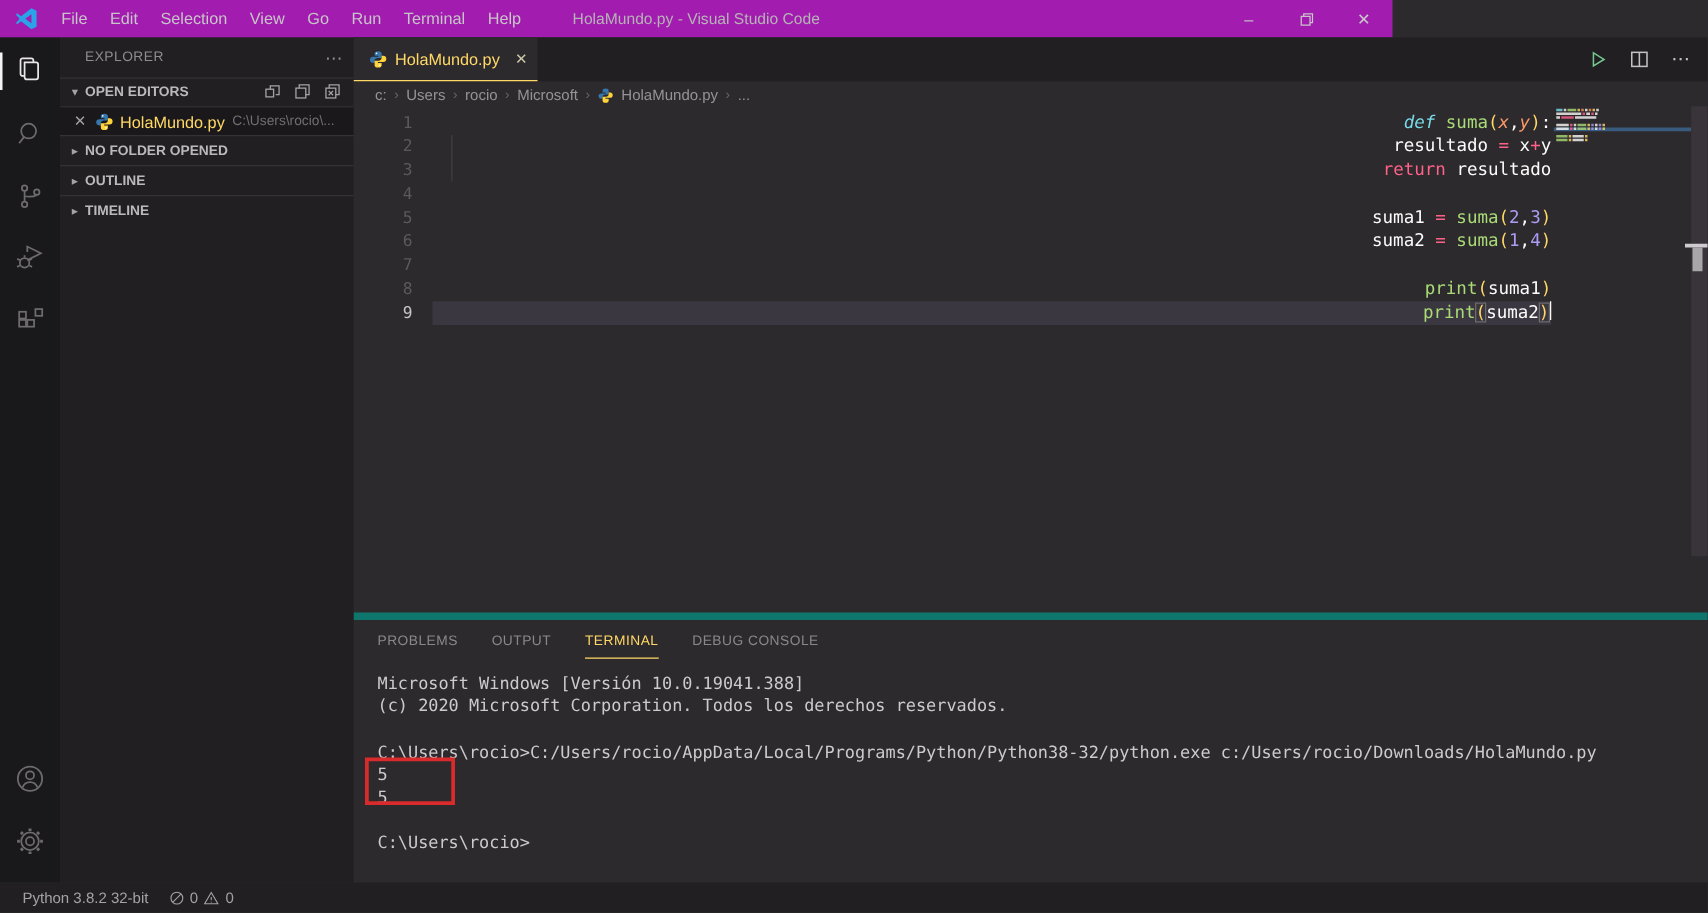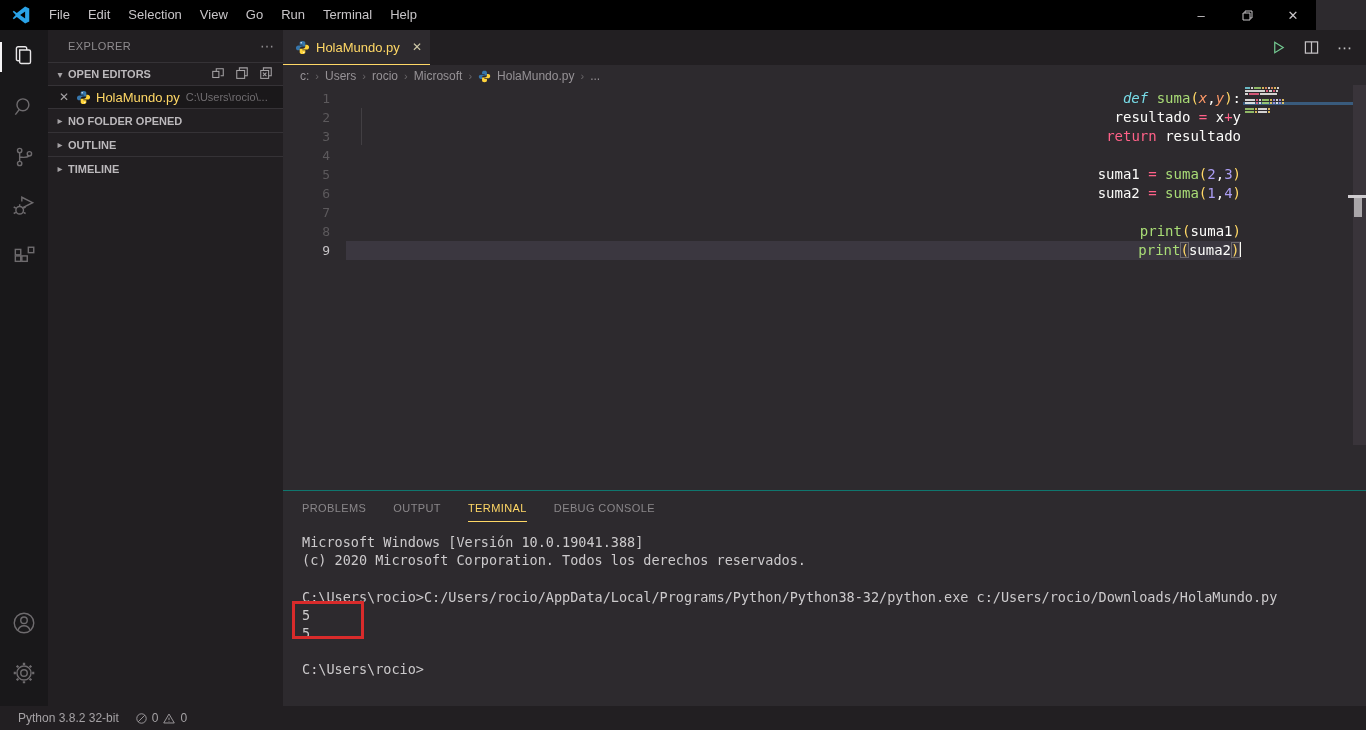--- a/index.html
+++ b/index.html
@@ -1,21 +1,21 @@
 <!DOCTYPE html>
 <html><head>
 <meta charset="utf-8">
 <style>
   *{margin:0;padding:0;box-sizing:border-box;}
   html,body{width:1366px;height:730px;overflow:hidden;background:#2D2A2E;
     font-family:"Liberation Sans",sans-serif;-webkit-font-smoothing:antialiased;}
   svg{display:block;}
 
   
-  .titlebar{position:absolute;left:0;top:0;width:1316px;height:30px;background:#000000;
+  .titlebar{position:absolute;left:0;top:0;width:1114px;height:30px;background:#a21caf;
     display:flex;align-items:center;color:#C8C5C8;font-size:13px;}
   .logo{margin:0 10px 0 12px;}
   .menu-item{padding:0 9px;line-height:30px;cursor:default;}
   .window-title{position:absolute;left:0;right:0;text-align:center;font-size:12.5px;color:#B6B3B6;pointer-events:none;}
   .win-controls{position:absolute;right:0;top:0;height:30px;display:flex;}
   .win-btn{width:46px;height:30px;display:flex;align-items:center;justify-content:center;color:#C8C5C8;font-size:13px;}
 
   
   .activitybar{position:absolute;left:0;top:30px;width:48px;height:676px;background:#19181A;
     display:flex;flex-direction:column;}
@@ -79,21 +79,21 @@
   .mms{display:inline-block;height:2px;opacity:.8;margin-right:1px;}
   .mms.c-def{background:#78DCE8;}.mms.c-param{background:#FC9867;}.mms.c-kw{background:#FF6188;}
   .mms.c-fn{background:#A9DC76;}.mms.c-num{background:#AB9DF2;}.mms.c-paren{background:#FFD866;}
   .mms.c-txt{background:#FCFCFA;}
   .mm-activebar{position:absolute;left:960px;top:72px;width:110px;height:3px;background:#395B7D;}
   .scrollbar-track{position:absolute;left:1070px;top:55px;width:13px;height:360px;background:#39343A;}
   .scroll-thumb-h{position:absolute;left:1065px;top:165px;width:18px;height:3px;background:#CFCCCF;}
   .scroll-thumb-v{position:absolute;left:1071px;top:168px;width:8px;height:19px;background:#A9A6A9;}
 
   
-  .panel{position:absolute;left:283px;top:490px;width:1083px;height:216px;background:#2D2A2E;border-top:1px solid #0f766e;}
+  .panel{position:absolute;left:283px;top:490px;width:1083px;height:216px;background:#2D2A2E;border-top:6px solid #0f766e;}
   .panel-header{position:absolute;left:0;top:0;width:1083px;height:32px;display:flex;align-items:center;}
   .panel-tabs{display:flex;gap:0;padding-left:19px;font-size:11px;letter-spacing:.4px;color:#8A878A;}
   .ptab{padding:9px 0 7px;margin-right:27px;border-bottom:1px solid transparent;}
   .ptab.active{color:#FFD866;border-bottom:1px solid #FFD866;}
   .panel-toolbar{margin-left:auto;display:flex;align-items:center;gap:16px;padding-right:20px;}
   .shell-select{width:168px;height:23px;background:#312F34;border:1px solid #48454A;color:#CCC9CC;
     font-size:12px;display:flex;align-items:center;padding:0 8px;}
   .shell-select .chev{margin-left:auto;font-size:11px;color:#CCC9CC;}
   .panel-toolbar svg{stroke:#D5D2D5;fill:none;stroke-width:1.2;}
   .terminal-content{position:absolute;left:19px;top:42px;font-family:"DejaVu Sans Mono",monospace;
@@ -116,20 +116,21 @@
     <path fill="#2AA3E8" d="M17.5 0.8 23 3.4v17.2l-5.5 2.6L6.4 14.6l-4 3.2L1 16.4 5 12 1 7.6l1.4-1.4 4 3.2L17.5 0.8zM17.5 7.2 10.9 12l6.6 4.8V7.2z"></path>
   </svg>
   <span class="menu-item">File</span>
   <span class="menu-item">Edit</span>
   <span class="menu-item">Selection</span>
   <span class="menu-item">View</span>
   <span class="menu-item">Go</span>
   <span class="menu-item">Run</span>
   <span class="menu-item">Terminal</span>
   <span class="menu-item">Help</span>
+  <div class="window-title">HolaMundo.py - Visual Studio Code</div>
   <div class="win-controls">
     <div class="win-btn">–</div>
     <div class="win-btn">
       <svg width="11" height="11" viewBox="0 0 11 11">
           <path stroke="#C8C5C8" fill="none" d="M3 3V1h7v7H8M1 3h7v7H1z"></path>
         </svg>
     </div>
     <div class="win-btn">✕</div>
   </div>
 </div>

